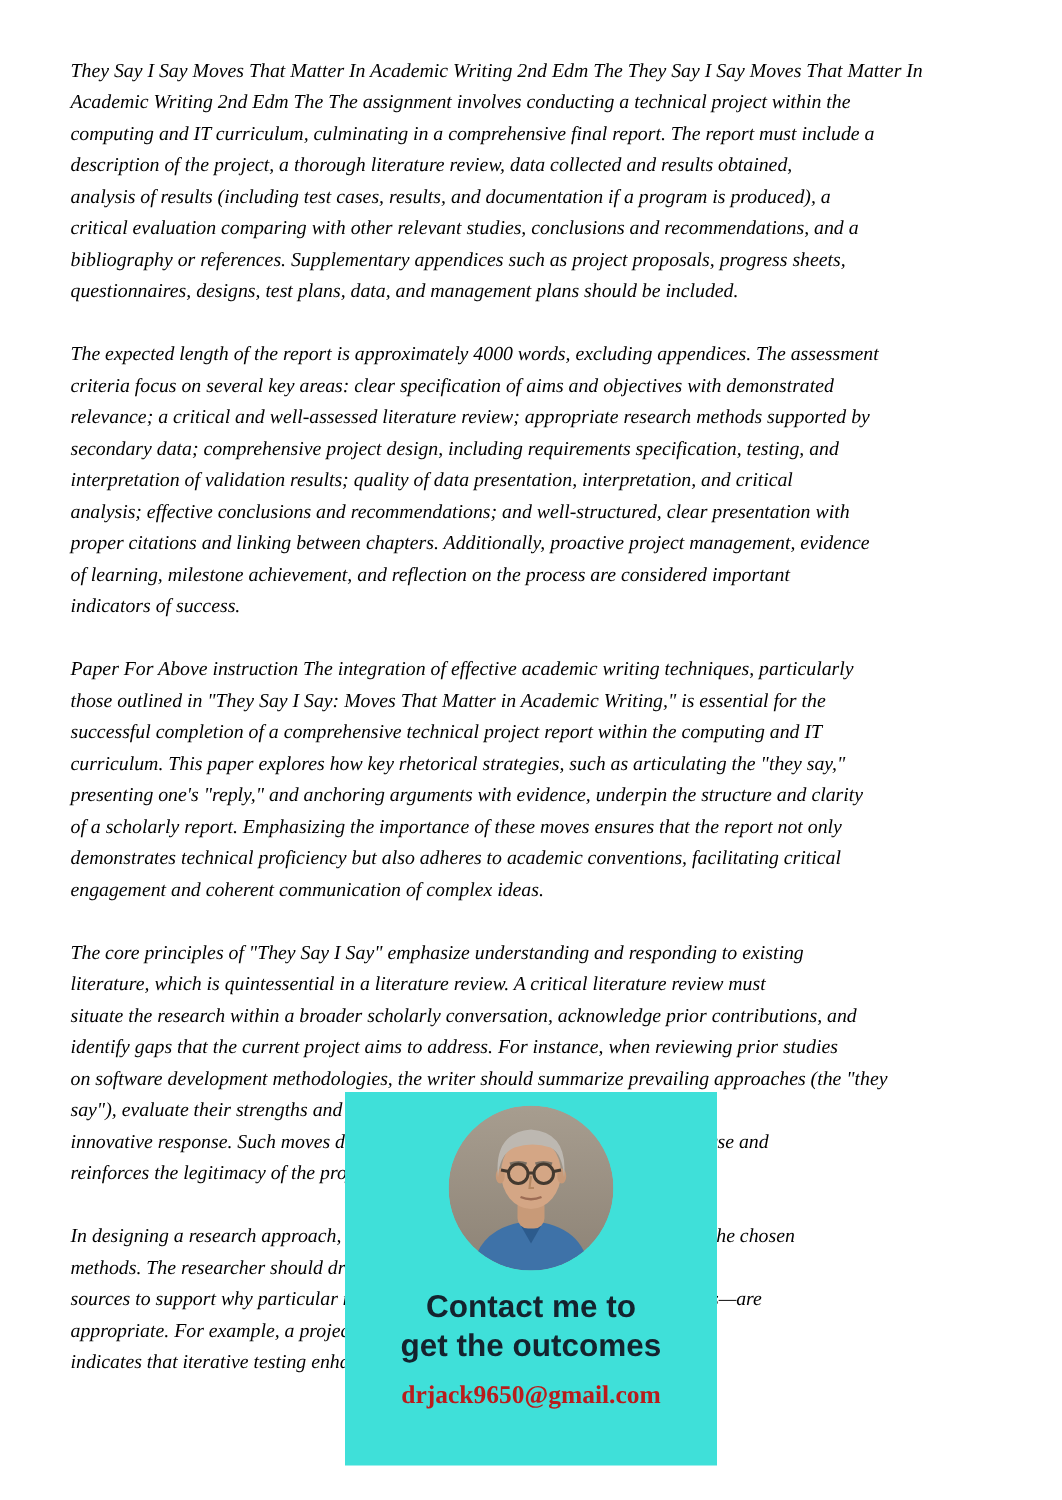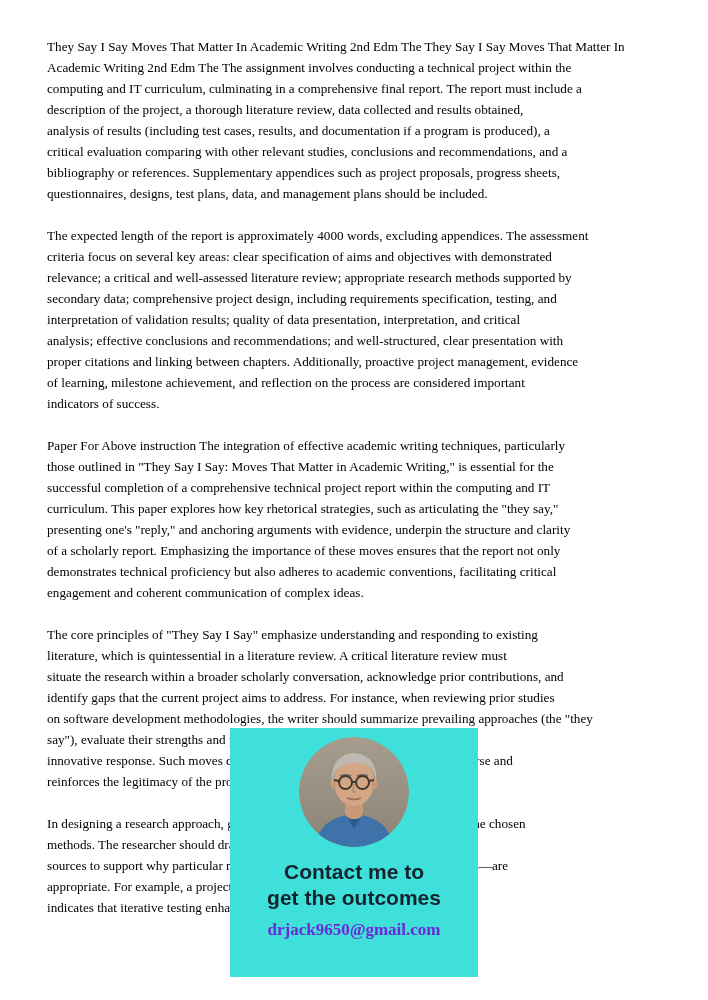--- a/index.html
+++ b/index.html
@@ -16,20 +16,21 @@
     left: 47px;
     width: 620px;
   }
   .document p {
     font-family: "Liberation Serif", serif;
     font-size: 13.2px;
     line-height: 21px;
     color: #000000;
     white-space: pre;
     margin: 0 0 21px 0;
+    font-style: italic;
   }
   .contact-overlay {
     position: absolute;
     left: 230px;
     top: 728px;
     width: 248px;
     height: 249px;
     background: #3fe0d9;
     z-index: 10;
     text-align: center;
@@ -48,21 +49,21 @@
     font-size: 21px;
     line-height: 26px;
     color: #14232e;
   }
   .contact-line.first { margin-top: 12px; }
   .contact-email {
     font-family: "Liberation Serif", serif;
     font-weight: bold;
     font-size: 17px;
     line-height: 22px;
-    color: #6d28d9;
+    color: #b91c1c;
     margin-top: 8px;
   }
 </style>
 </head>
 <body>
 
 <div class="document">
   <p>They Say I Say Moves That Matter In Academic Writing 2nd Edm The They Say I Say Moves That Matter In
 Academic Writing 2nd Edm The The assignment involves conducting a technical project within the
 computing and IT curriculum, culminating in a comprehensive final report. The report must include a

